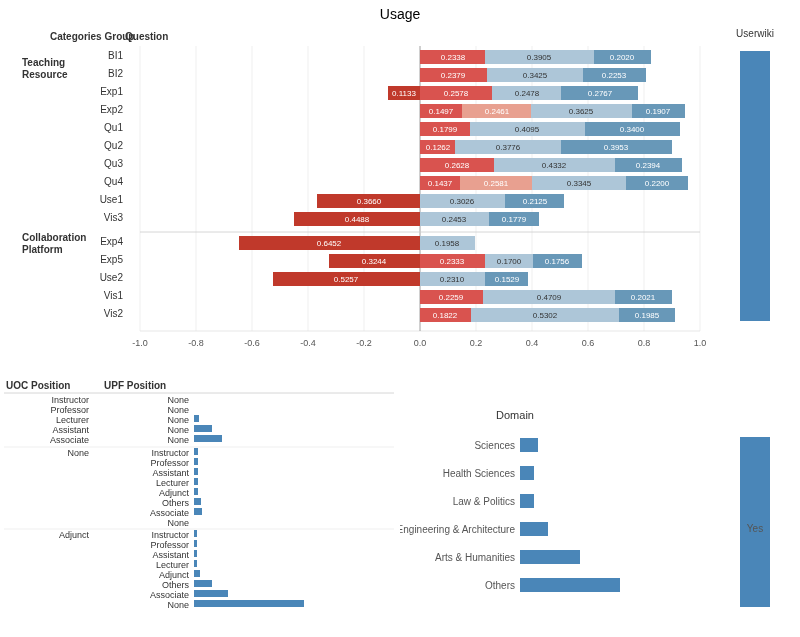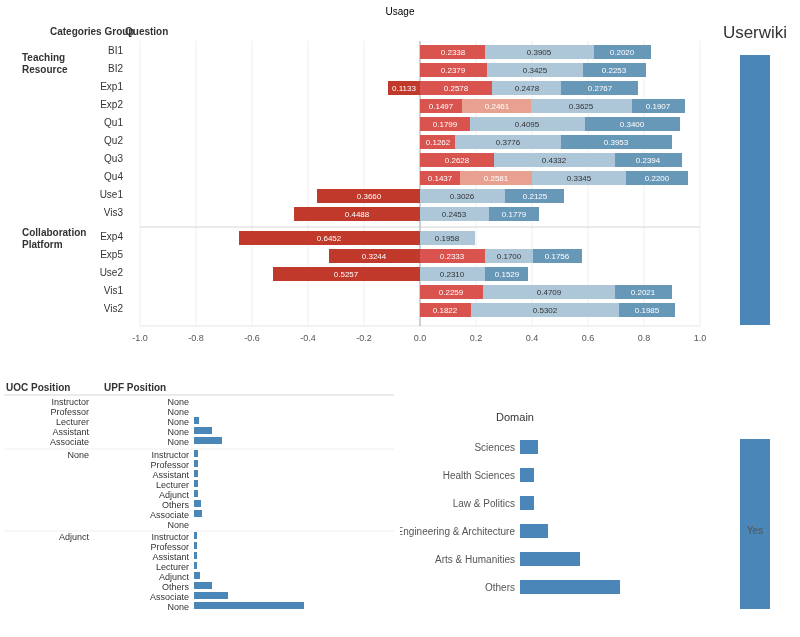--- a/index.html
+++ b/index.html
@@ -8,21 +8,21 @@
       font-size: 11px;
       background: #fff;
       width: 800px;
       height: 637px;
       overflow: hidden;
       position: relative;
     }
 
     .main-title {
       text-align: center;
-      font-size: 10px;
+      font-size: 14px;
       font-weight: normal;
       padding: 6px 0 4px 0;
       margin-left: 0;
     }
 
     .top-section {
       display: flex;
       flex-direction: row;
       width: 800px;
     }
@@ -239,21 +239,21 @@
       <rect x="400" y="282" width="51" height="14" fill="#d9534f"></rect>
       <text x="425" y="292" font-size="8" fill="white" text-anchor="middle">0.1822</text>
       <rect x="451" y="282" width="148" height="14" fill="#adc6d8"></rect>
       <text x="525" y="292" font-size="8" fill="#333" text-anchor="middle">0.5302</text>
       <rect x="599" y="282" width="56" height="14" fill="#6898b8"></rect>
       <text x="627" y="292" font-size="8" fill="white" text-anchor="middle">0.1985</text>
     </svg>
   </div>
 
   <div class="right-panel" style="position:relative; padding-top:2px;">
-    <div style="font-size:17px; color:#333; text-align:center; margin-bottom:2px;">Userwiki</div>
+    <div style="font-size:10px; color:#333; text-align:center; margin-bottom:2px;">Userwiki</div>
     <svg width="70" height="330">
 
       <text x="35" y="190" font-size="10" fill="#555" text-anchor="middle">No</text>
       <rect x="20" y="10" width="30" height="270" fill="#4a86b8"></rect>
     </svg>
   </div>
 </div>
 
 <div class="bottom-section">
 

